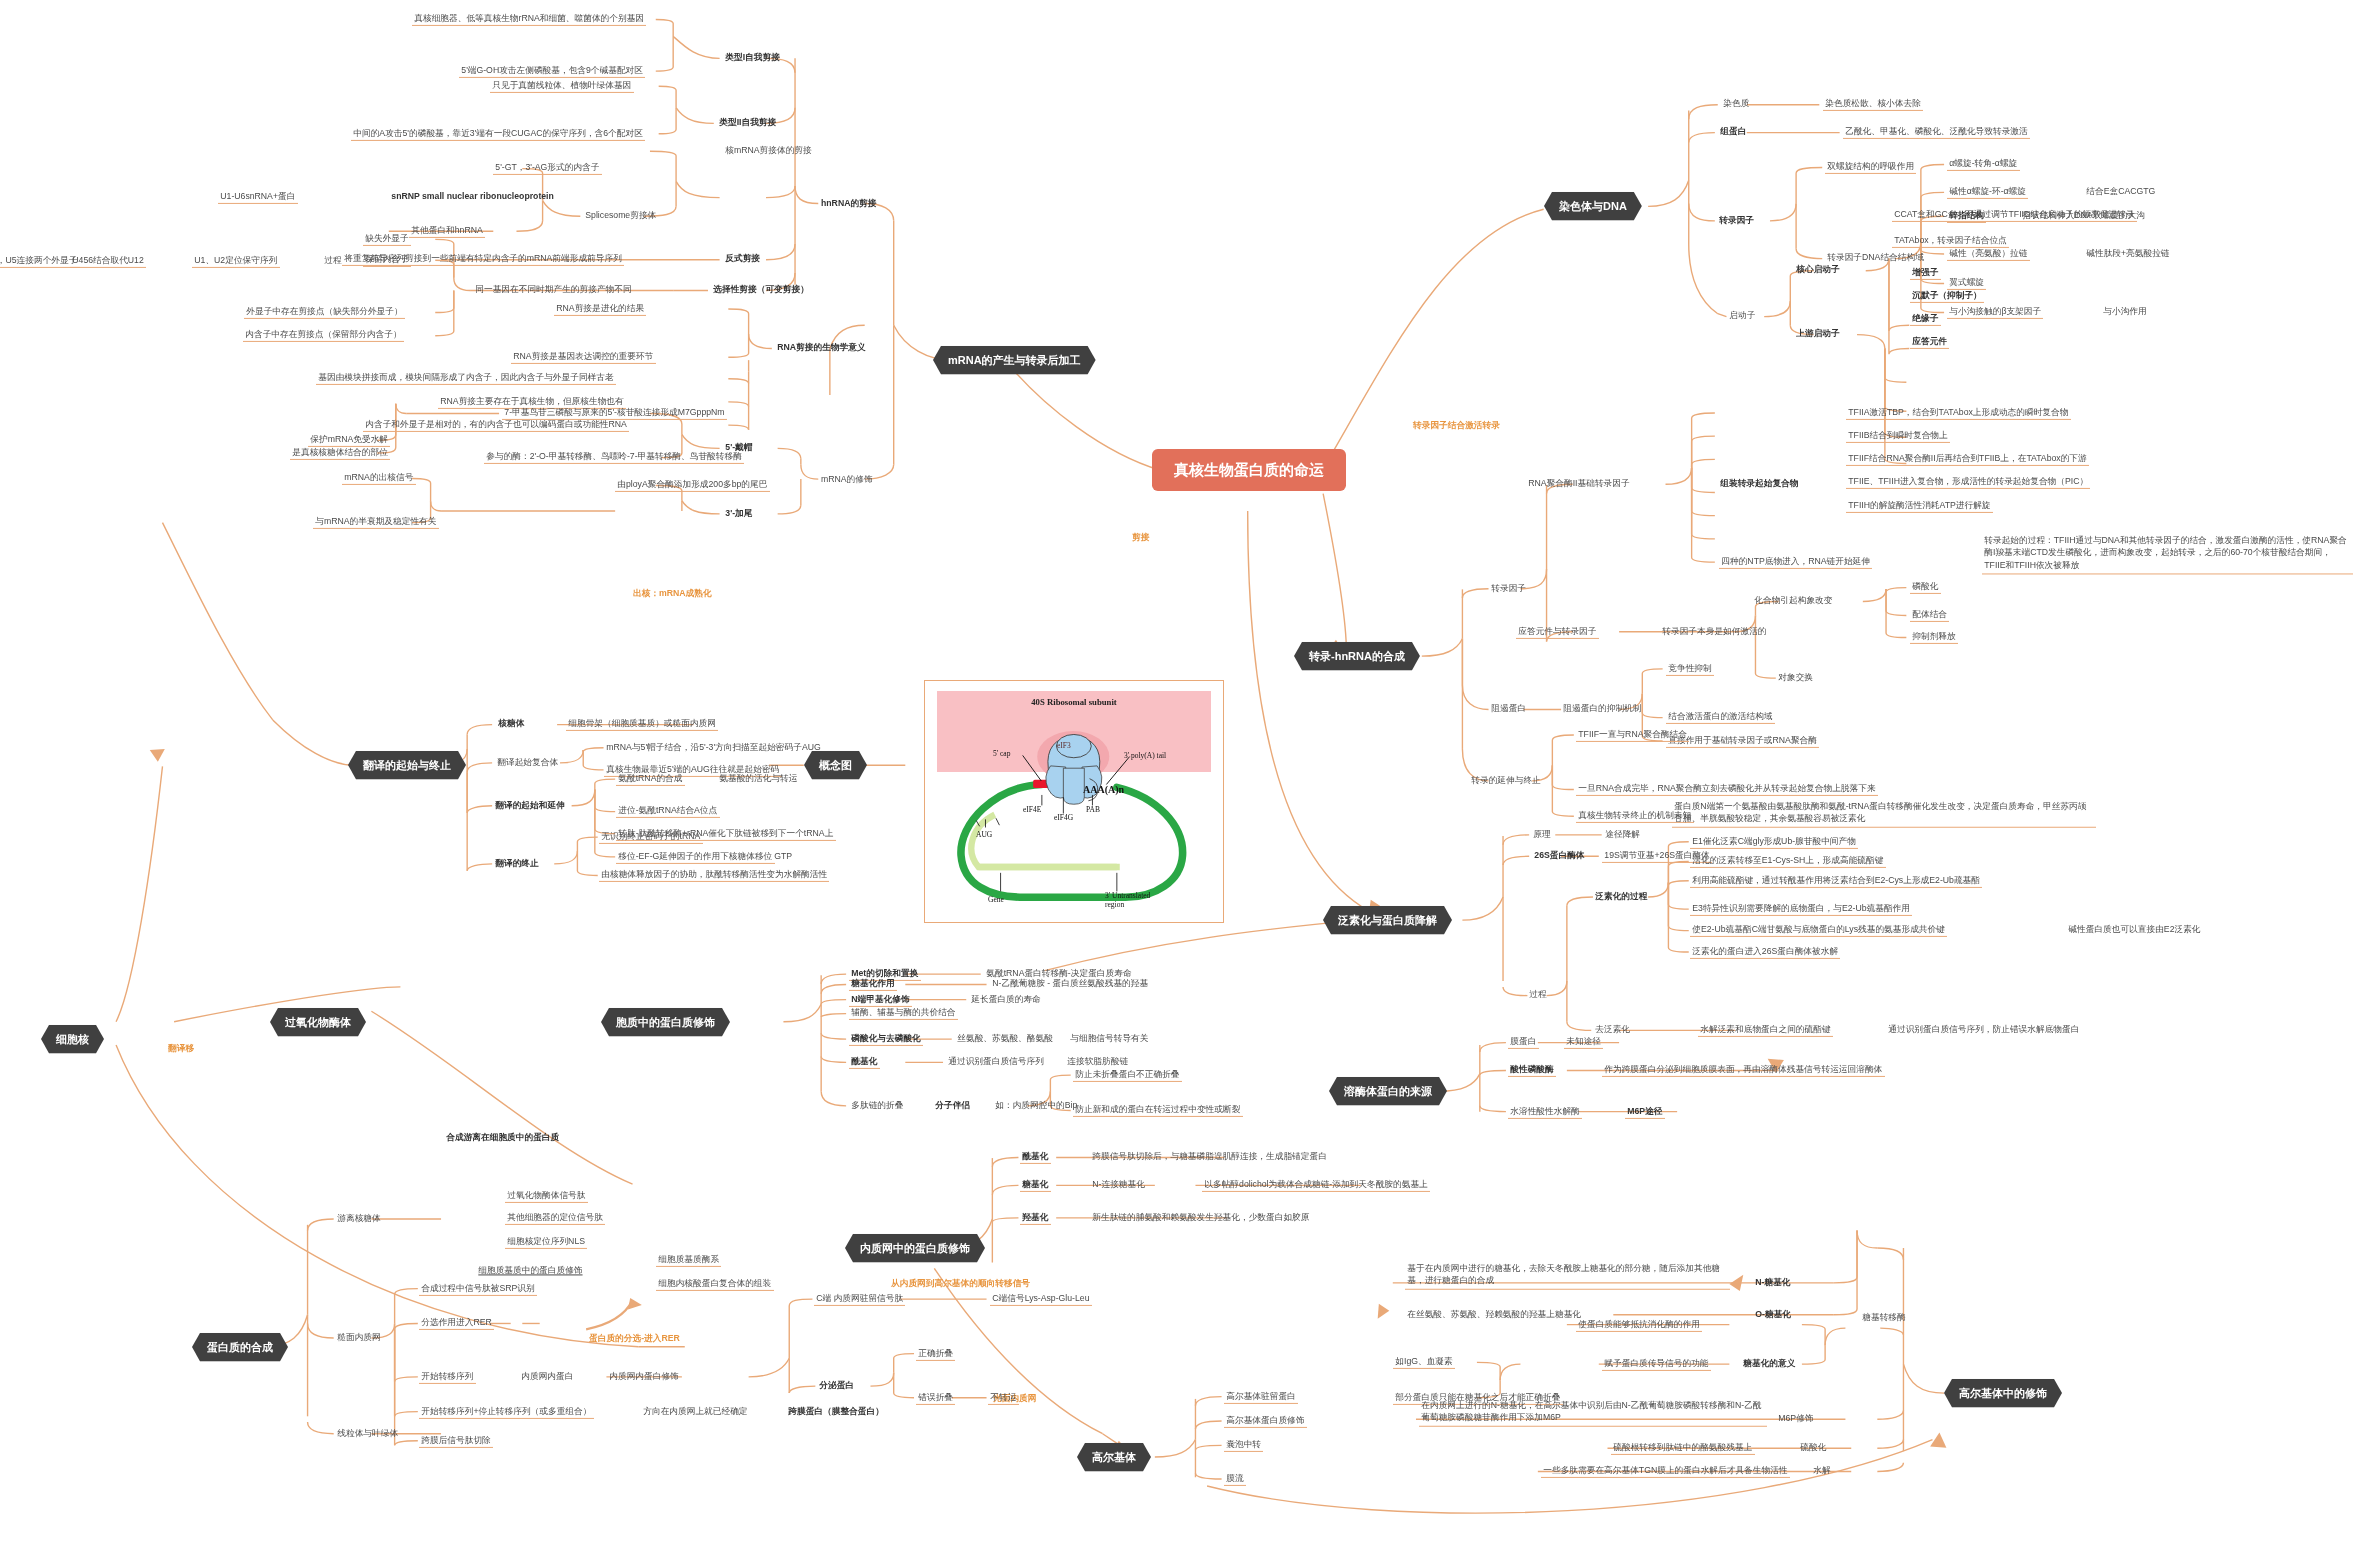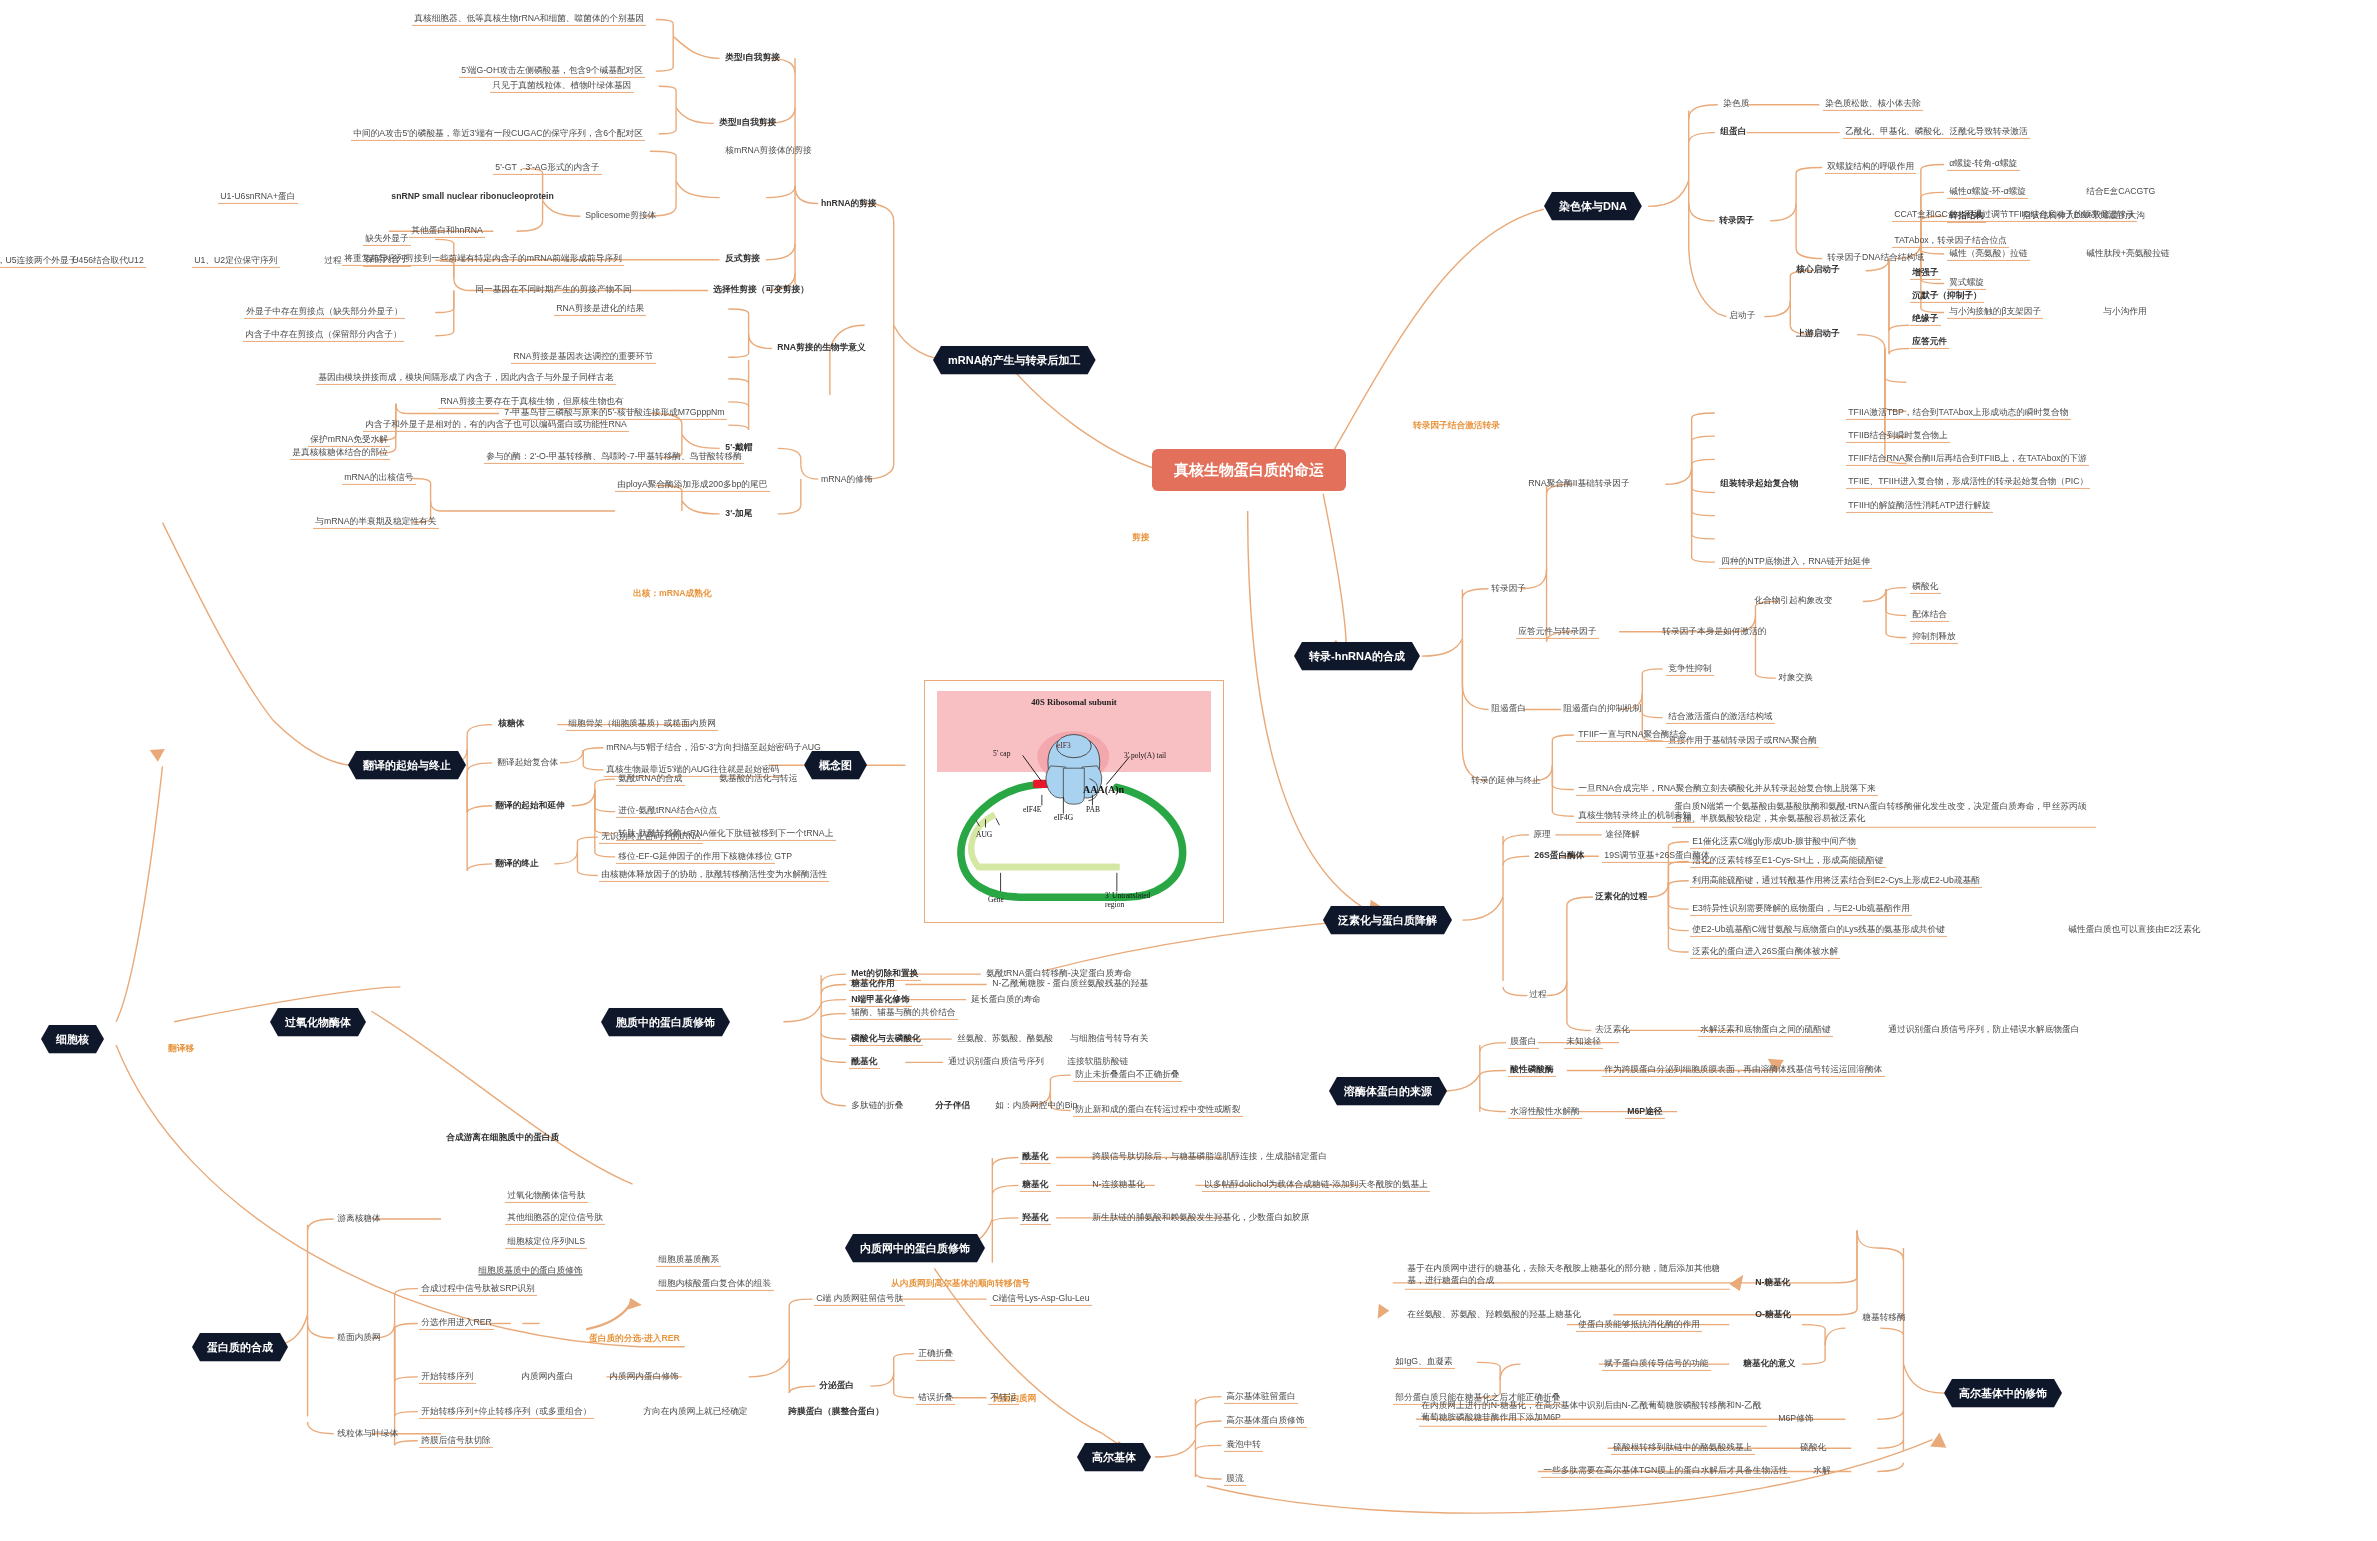--- a/index.html
+++ b/index.html
@@ -31,21 +31,21 @@
   .leaf.nb { border-bottom: none; }
   .leaf.b { font-weight: bold; color:#333; }
   .leaf.wrap { white-space: normal; line-height: 1.45; }
 
   
   .cap { font-size: 8.7px; color:#4a4a4a; }
   .cap.b { font-weight:bold; color:#333; }
 
   
   .topic {
-    background: #0f172a;
+    background: #404040;
     color: #fff;
     font-weight: bold;
     font-size: 11px;
     border-radius: 7px;
     padding: 6.4px 11.6px;
     text-align:center;
     box-shadow: none;
   }
   
   .topic.hex {
@@ -545,20 +545,21 @@
 
 <div class="nd leaf nb" style="left:1489px; top:589px;">转录因子</div>
 <div class="nd leaf nb" style="left:1526px; top:484px;">RNA聚合酶II基础转录因子</div>
 <div class="nd leaf b nb" style="left:1718px; top:484px;">组装转录起始复合物</div>
 <div class="nd leaf" style="left:1846px; top:413px;">TFIIA激活TBP，结合到TATAbox上形成动态的瞬时复合物</div>
 <div class="nd leaf" style="left:1846px; top:436px;">TFIIB结合到瞬时复合物上</div>
 <div class="nd leaf" style="left:1846px; top:459px;">TFIIF结合RNA聚合酶II后再结合到TFIIB上，在TATAbox的下游</div>
 <div class="nd leaf" style="left:1846px; top:482px;">TFIIE、TFIIH进入复合物，形成活性的转录起始复合物（PIC）</div>
 <div class="nd leaf" style="left:1846px; top:506px;">TFIIH的解旋酶活性消耗ATP进行解旋</div>
 <div class="nd leaf" style="left:1719px; top:562px;">四种的NTP底物进入，RNA链开始延伸</div>
+<div class="nd leaf wrap" style="left:1982px; top:554px; width:371px;">转录起始的过程：TFIIH通过与DNA和其他转录因子的结合，激发蛋白激酶的活性，使RNA聚合酶I羧基末端CTD发生磷酸化，进而构象改变，起始转录，之后的60-70个核苷酸结合期间，TFIIE和TFIIH依次被释放</div>
 <div class="nd leaf" style="left:1516px; top:632px;">应答元件与转录因子</div>
 <div class="nd leaf nb" style="left:1660px; top:632px;">转录因子本身是如何激活的</div>
 <div class="nd leaf nb" style="left:1752px; top:601px;">化合物引起构象改变</div>
 <div class="nd leaf" style="left:1910px; top:587px;">磷酸化</div>
 <div class="nd leaf" style="left:1910px; top:615px;">配体结合</div>
 <div class="nd leaf" style="left:1910px; top:637px;">抑制剂释放</div>
 <div class="nd leaf nb" style="left:1776px; top:678px;">对象交换</div>
 <div class="nd leaf nb" style="left:1489px; top:709px;">阻遏蛋白</div>
 <div class="nd leaf nb" style="left:1561px; top:709px;">阻遏蛋白的抑制机制</div>
 <div class="nd leaf" style="left:1666px; top:669px;">竞争性抑制</div>

